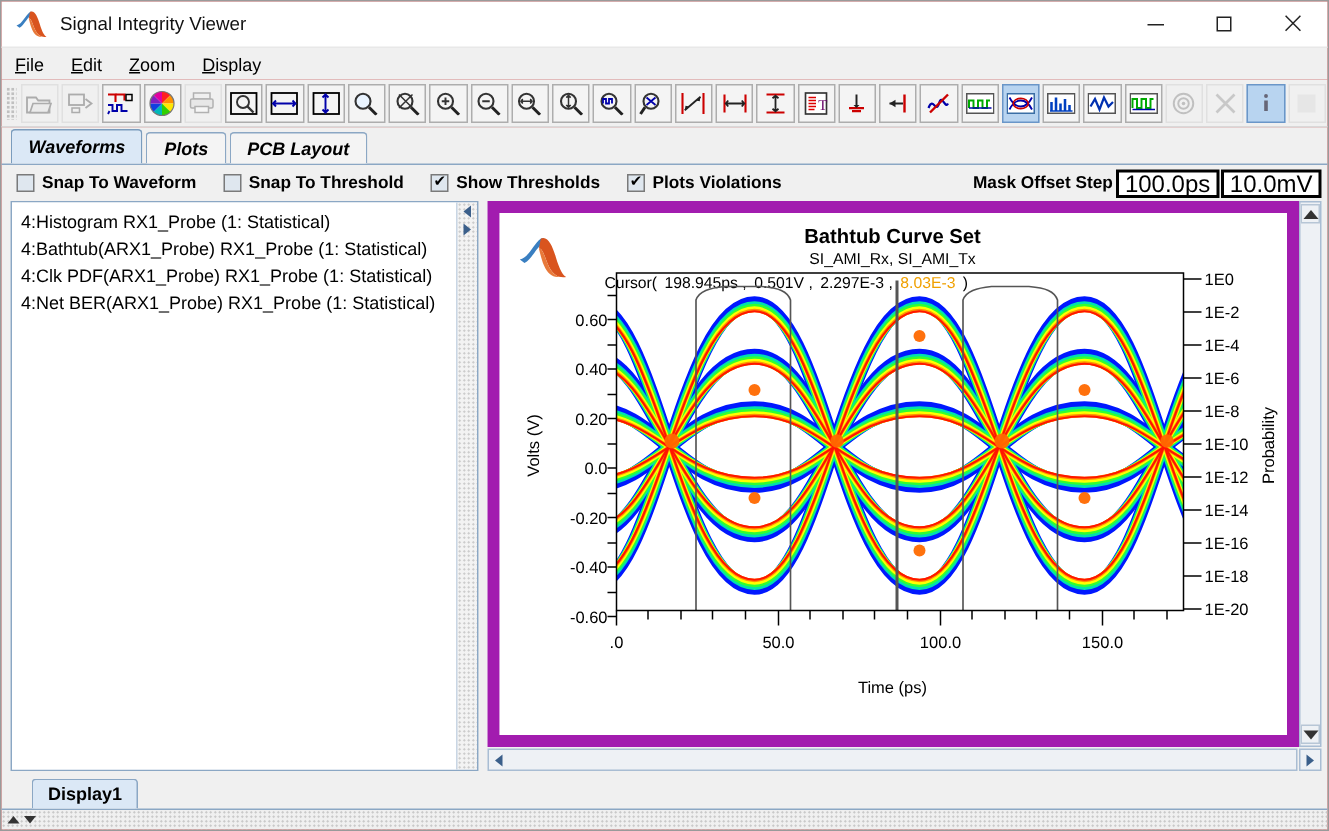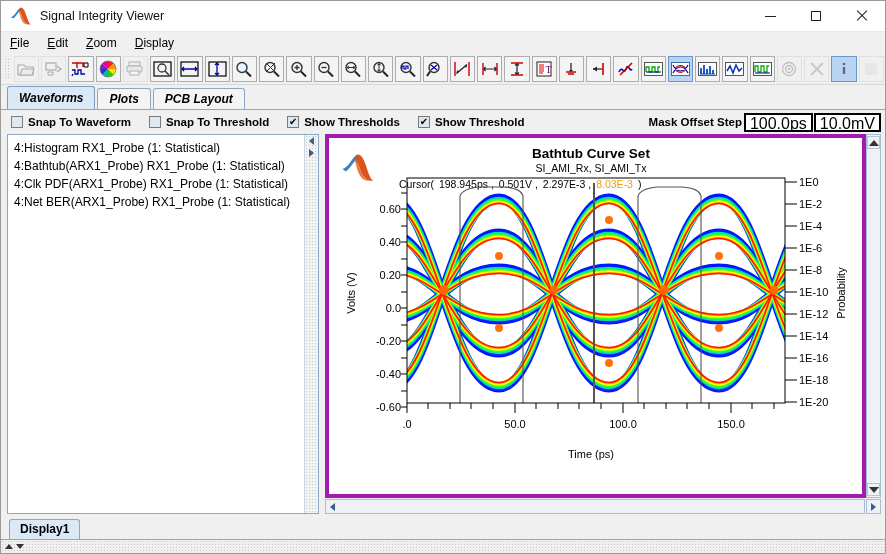--- a/index.html
+++ b/index.html
@@ -124,42 +124,42 @@
   .tri.l{border-top:4px solid transparent;border-bottom:4px solid transparent;border-right:5px solid #3b5f8a;}
   .tri.r{border-top:4px solid transparent;border-bottom:4px solid transparent;border-left:5px solid #3b5f8a;}
   .tri.u{border-left:5px solid transparent;border-right:5px solid transparent;border-bottom:6px solid #333;}
   .tri.d{border-left:5px solid transparent;border-right:5px solid transparent;border-top:6px solid #333;}
 
   .rightpane{
     flex:1 1 auto;display:flex;flex-direction:column;min-width:0;margin-left:6px;margin-bottom:2px;
   }
   .plotwrap{flex:1 1 auto;display:flex;min-height:0;}
   .plotframe{
-    flex:1 1 auto;background:#fff;border:4px solid #a21caf;box-sizing:border-box;
+    flex:1 1 auto;background:#fff;border:8px solid #a21caf;box-sizing:border-box;
     position:relative;overflow:hidden;min-width:0;text-align:center;
   }
   .plotsb{
     width:15px;flex:0 0 auto;background:#eef1f5;border:1px solid #a9bdd3;
     box-sizing:border-box;display:flex;flex-direction:column;justify-content:space-between;
     align-items:center;padding:1px 0;
   }
   .plotsb .arr{width:13px;height:13px;display:flex;align-items:center;justify-content:center;background:#eef1f5;border:1px solid #b7c6d6;box-sizing:border-box;}
   .hsbrow{height:15px;display:flex;flex:0 0 auto;margin-top:1px;}
   .hsb{
     flex:1 1 auto;background:#eef1f5;border:1px solid #a9bdd3;box-sizing:border-box;
     display:flex;align-items:center;justify-content:flex-start;
   }
   .hsb .arr{width:13px;height:13px;display:flex;align-items:center;justify-content:center;}
   .hsbcorner{width:15px;flex:0 0 auto;background:#eef1f5;border:1px solid #a9bdd3;
     box-sizing:border-box;display:flex;align-items:center;justify-content:center;margin-left:1px;}
 
   
   .bottomtabs{
     height:23px;background:#f0f0f0;display:flex;align-items:flex-end;
-    padding-left:8px;flex:0 0 auto;border-bottom:1px solid #8ba7c4;
+    padding-left:20px;flex:0 0 auto;border-bottom:1px solid #8ba7c4;
   }
   .btab{
     height:20px;line-height:19px;padding:0 10px;font-size:12px;font-weight:bold;
     background:#dbe8f6;border:1px solid #8ba7c4;border-bottom:none;
     border-radius:3px 3px 0 0;box-sizing:border-box;
   }
   .statusbar{
     height:13px;flex:0 0 auto;background:#f0f0f0;display:flex;align-items:center;
     padding-left:4px;
     background-image:radial-gradient(#c6c6c6 38%, transparent 39%);
@@ -452,21 +452,21 @@
     <div class="chk">
       <span class="box"></span>
       <span class="chk-label">Snap To Threshold</span>
     </div>
     <div class="chk">
       <span class="box">✔</span>
       <span class="chk-label">Show Thresholds</span>
     </div>
     <div class="chk">
       <span class="box">✔</span>
-      <span class="chk-label">Show Threshold</span>
+      <span class="chk-label">Plots Violations</span>
     </div>
     <div class="spacer"></div>
     <div class="masklabel">Mask Offset Step</div>
     <div class="maskfield">100.0ps</div>
     <div class="maskfield">10.0mV</div>
   </div>
 
   <div class="content">
 
     <div class="leftpane">

